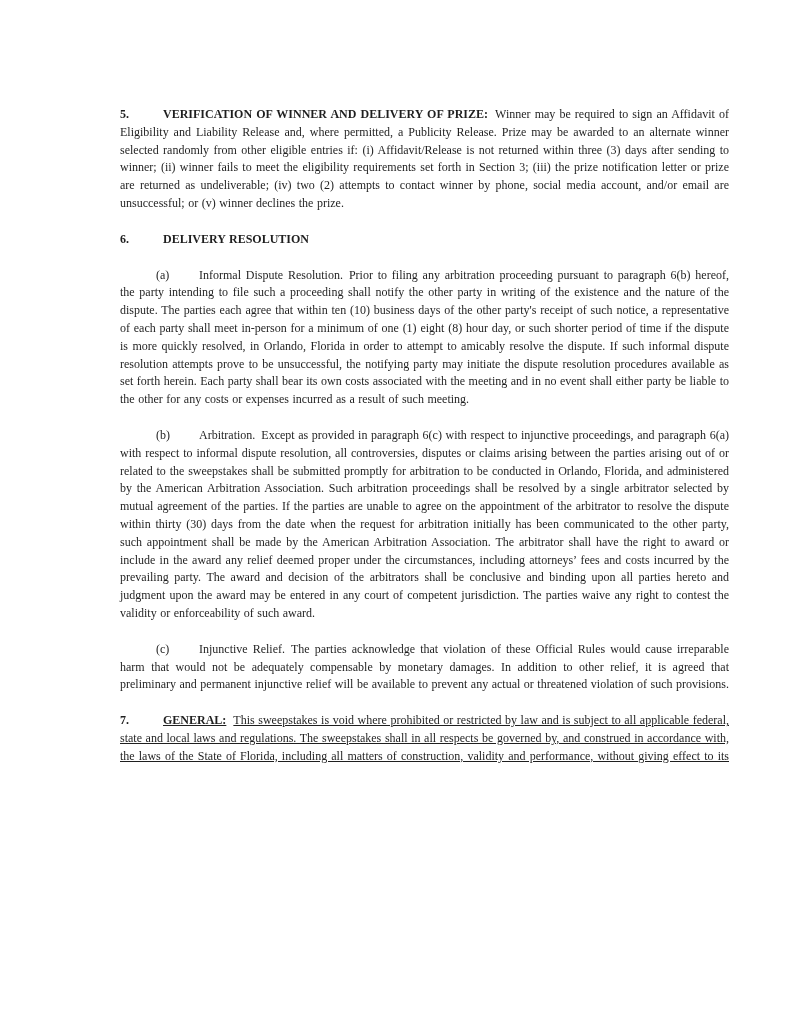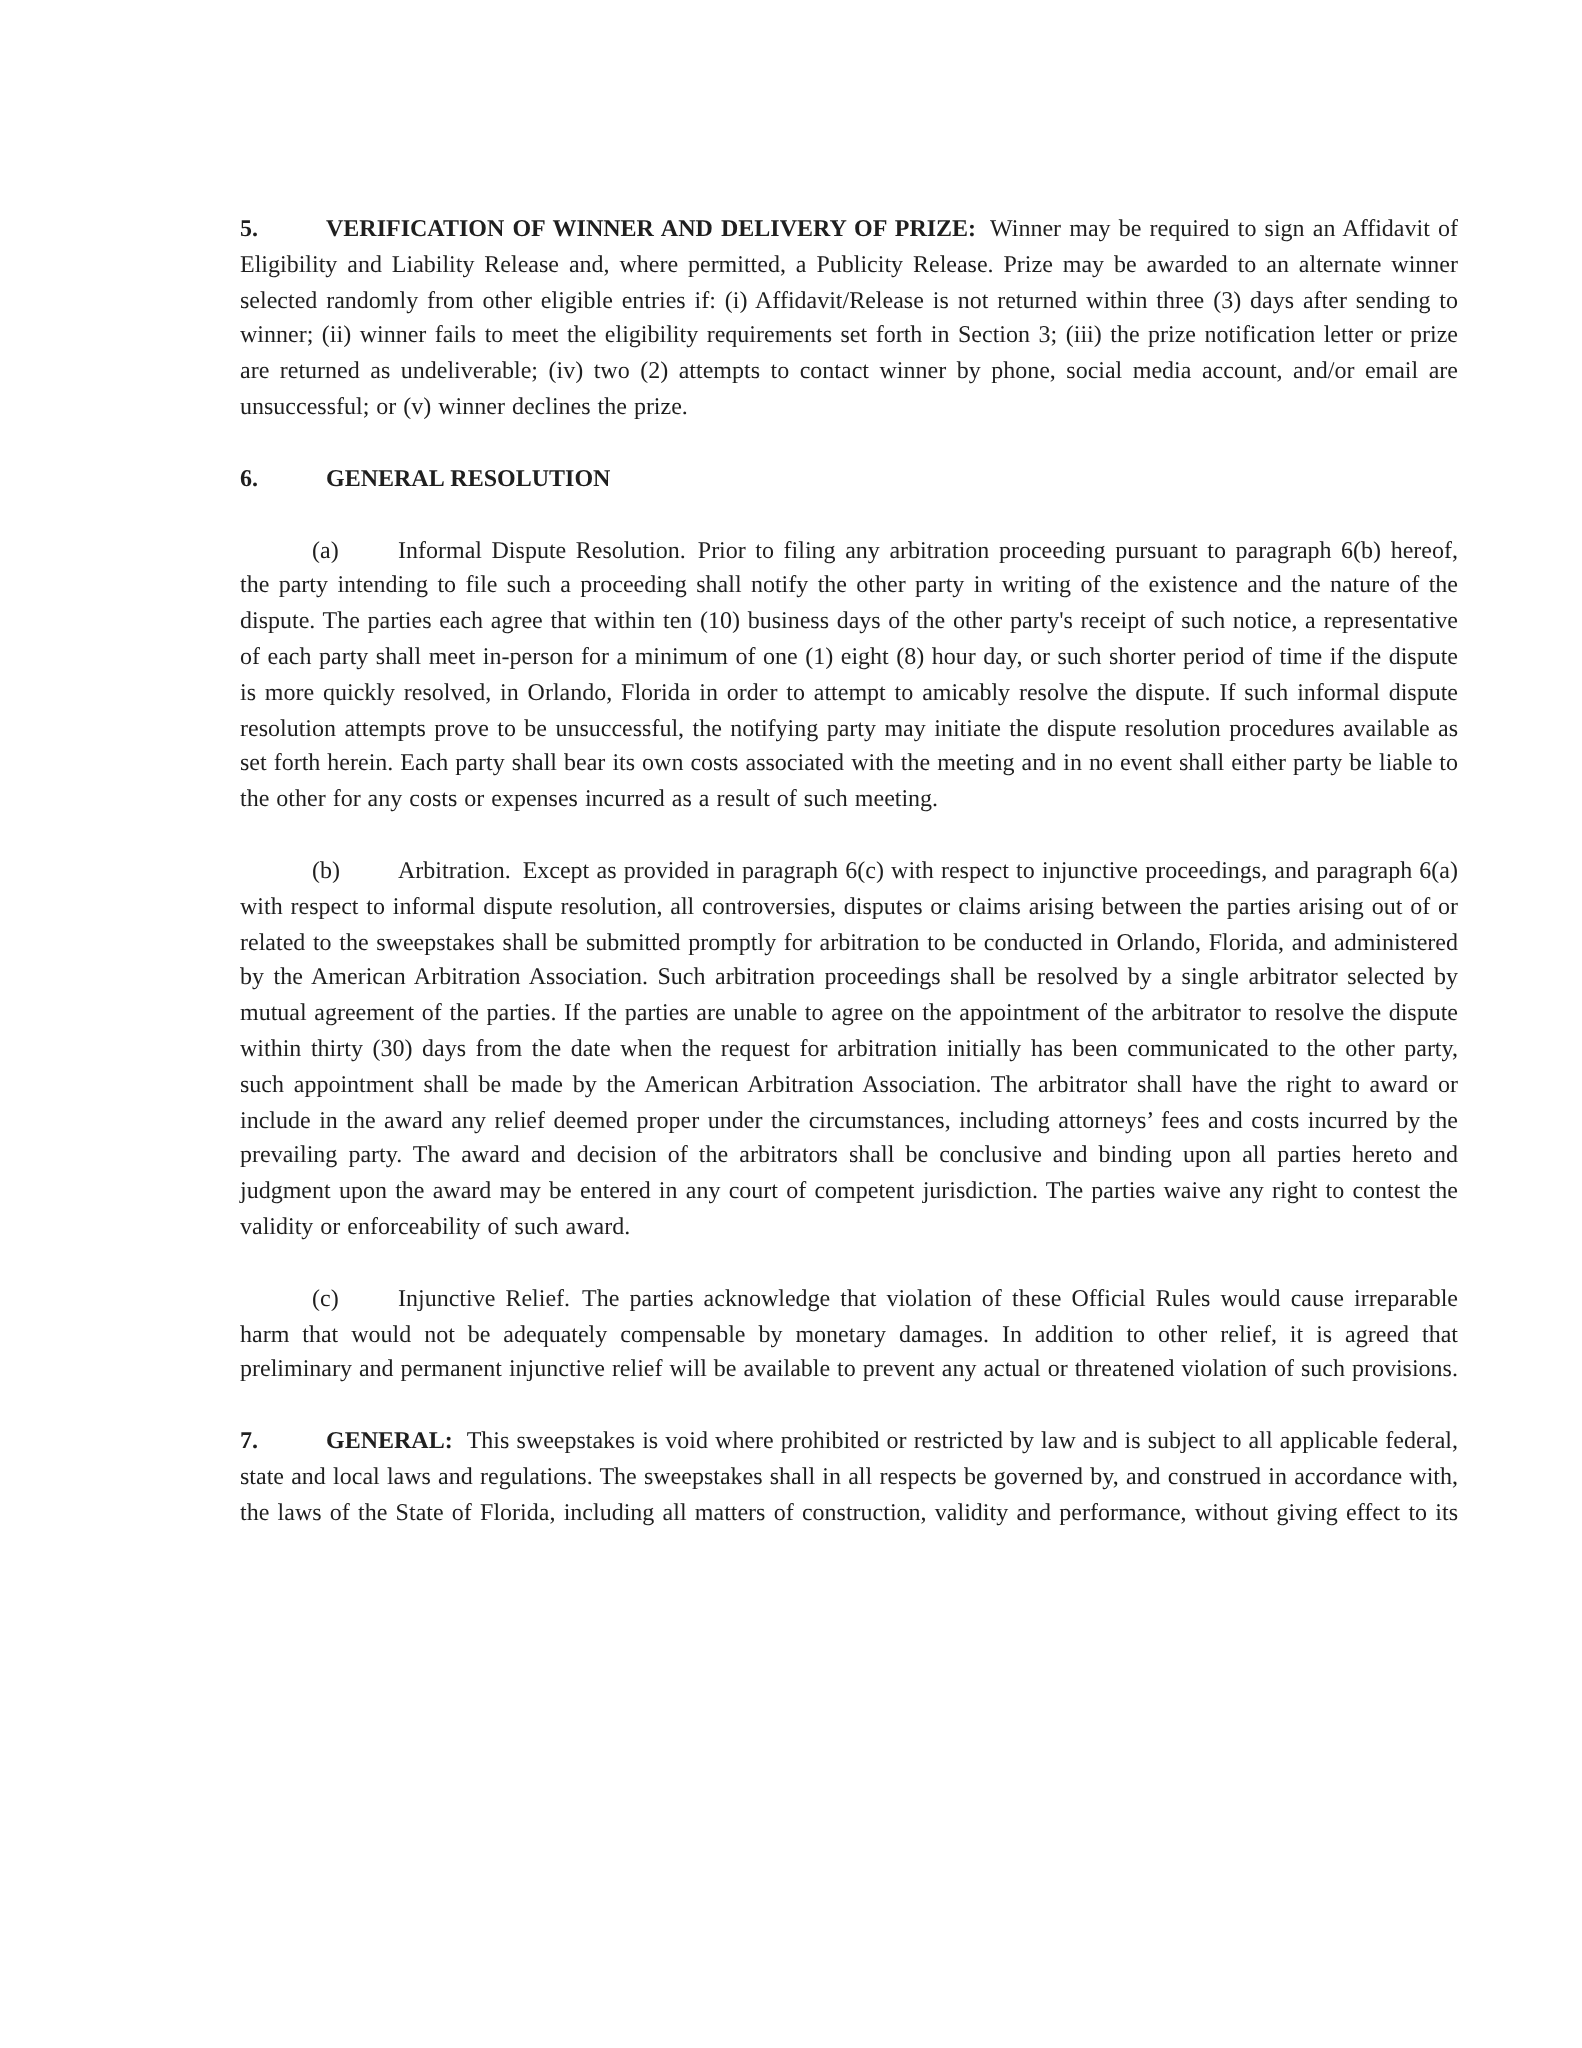--- a/index.html
+++ b/index.html
@@ -54,31 +54,32 @@
   }
   .sub-heading {
   }
   .sub-sep {
     margin-right: 6px;
   }
   
   p.cont {
     text-align-last: justify;
     margin-bottom: 0;
+    text-decoration: underline;
   }
 </style>
 </head>
 <body>
 
 <div class="page">
   <div class="content">
 
     <p class="para"><span class="sec-num">5.</span><span class="sec-heading">VERIFICATION OF WINNER AND DELIVERY OF PRIZE:</span><span>Winner may be required to sign an Affidavit of Eligibility and Liability Release and, where permitted, a Publicity Release. Prize may be awarded to an alternate winner selected randomly from other eligible entries if: (i) Affidavit/Release is not returned within three (3) days after sending to winner; (ii) winner fails to meet the eligibility requirements set forth in Section 3; (iii) the prize notification letter or prize are returned as undeliverable; (iv) two (2) attempts to contact winner by phone, social media account, and/or email are unsuccessful; or (v) winner declines the prize.</span></p>
 
-    <p class="para"><span class="sec-num">6.</span><span class="sec-heading-solo">GENERAL RESOLUTION</span></p>
+    <p class="para"><span class="sec-num">6.</span><span class="sec-heading-solo">DELIVERY RESOLUTION</span></p>
 
     <p class="para sub"><span class="sub-label">(a)</span><span class="sub-heading">Informal Dispute Resolution</span><span class="sub-sep">.</span><span>Prior to filing any arbitration proceeding pursuant to paragraph 6(b) hereof, the party intending to file such a proceeding shall notify the other party in writing of the existence and the nature of the dispute. The parties each agree that within ten (10) business days of the other party's receipt of such notice, a representative of each party shall meet in-person for a minimum of one (1) eight (8) hour day, or such shorter period of time if the dispute is more quickly resolved, in Orlando, Florida in order to attempt to amicably resolve the dispute. If such informal dispute resolution attempts prove to be unsuccessful, the notifying party may initiate the dispute resolution procedures available as set forth herein. Each party shall bear its own costs associated with the meeting and in no event shall either party be liable to the other for any costs or expenses incurred as a result of such meeting.</span></p>
 
     <p class="para sub"><span class="sub-label">(b)</span><span class="sub-heading">Arbitration</span><span class="sub-sep">.</span><span>Except as provided in paragraph 6(c) with respect to injunctive proceedings, and paragraph 6(a) with respect to informal dispute resolution, all controversies, disputes or claims arising between the parties arising out of or related to the sweepstakes shall be submitted promptly for arbitration to be conducted in Orlando, Florida, and administered by the American Arbitration Association. Such arbitration proceedings shall be resolved by a single arbitrator selected by mutual agreement of the parties. If the parties are unable to agree on the appointment of the arbitrator to resolve the dispute within thirty (30) days from the date when the request for arbitration initially has been communicated to the other party, such appointment shall be made by the American Arbitration Association. The arbitrator shall have the right to award or include in the award any relief deemed proper under the circumstances, including attorneys’ fees and costs incurred by the prevailing party. The award and decision of the arbitrators shall be conclusive and binding upon all parties hereto and judgment upon the award may be entered in any court of competent jurisdiction. The parties waive any right to contest the validity or enforceability of such award.</span></p>
 
     <p class="para sub"><span class="sub-label">(c)</span><span class="sub-heading">Injunctive Relief</span><span class="sub-sep">.</span><span>The parties acknowledge that violation of these Official Rules would cause irreparable harm that would not be adequately compensable by monetary damages. In addition to other relief, it is agreed that preliminary and permanent injunctive relief will be available to prevent any actual or threatened violation of such provisions.</span></p>
 
     <p class="para cont"><span class="sec-num">7.</span><span class="sec-heading">GENERAL:</span><span>This sweepstakes is void where prohibited or restricted by law and is subject to all applicable federal, state and local laws and regulations. The sweepstakes shall in all respects be governed by, and construed in accordance with, the laws of the State of Florida, including all matters of construction, validity and performance, without giving effect to its</span></p>
 
   </div>

